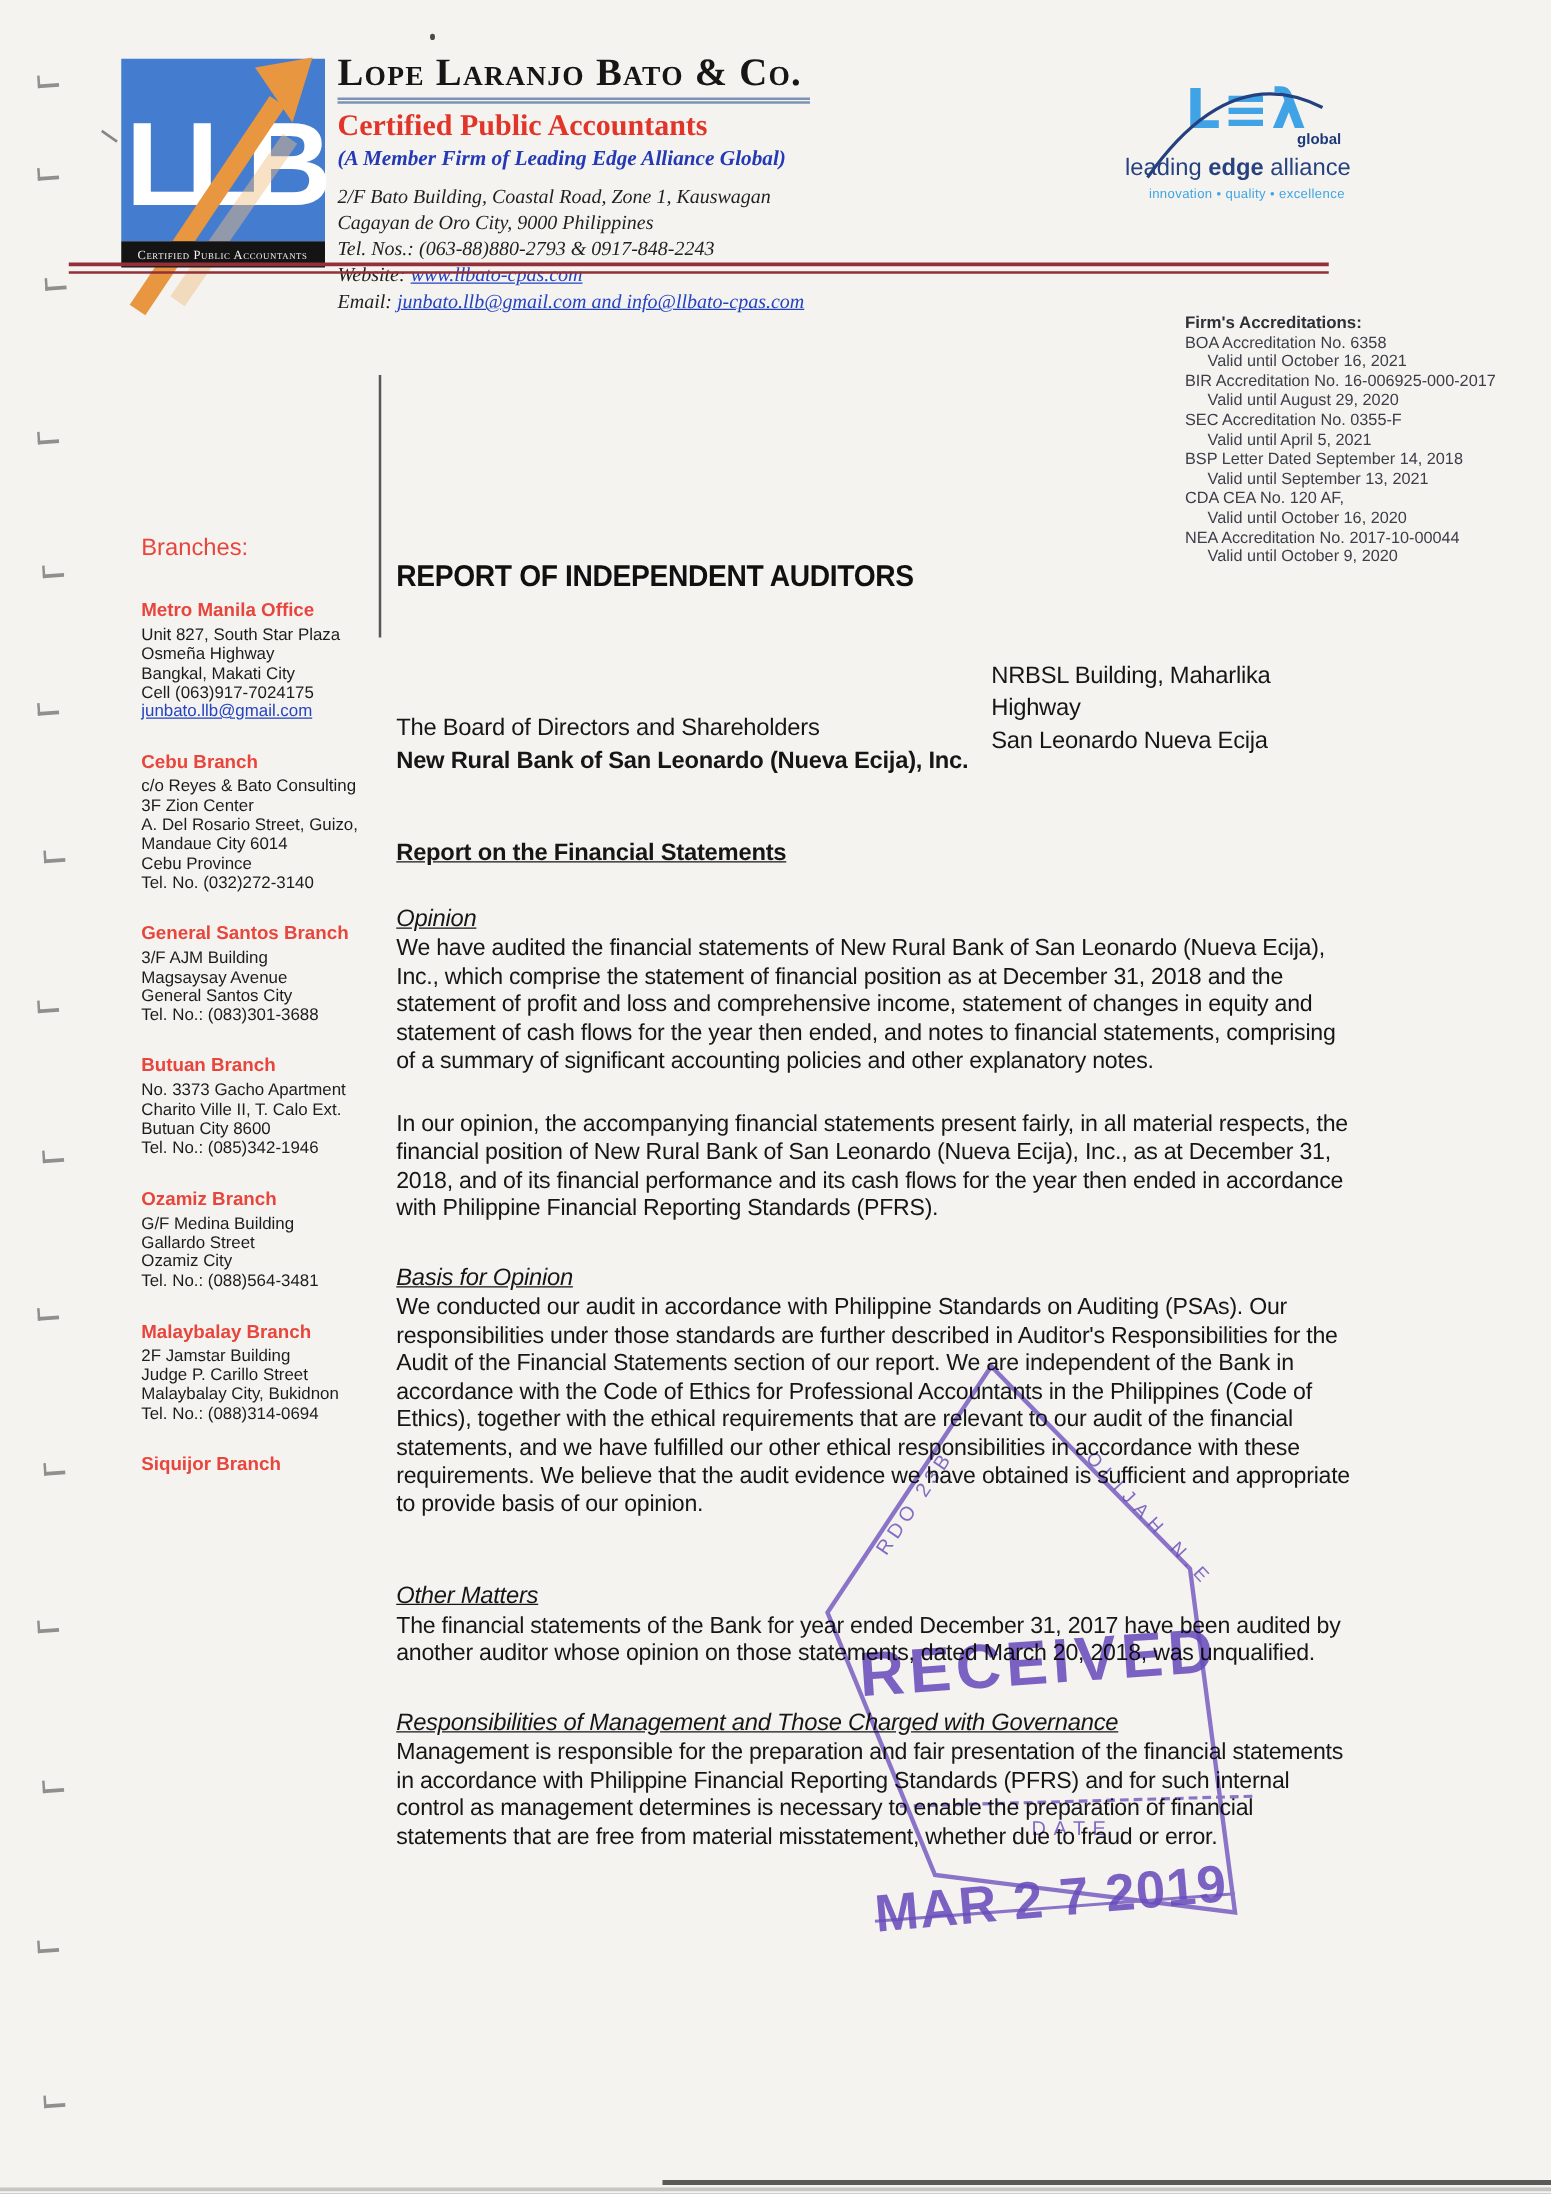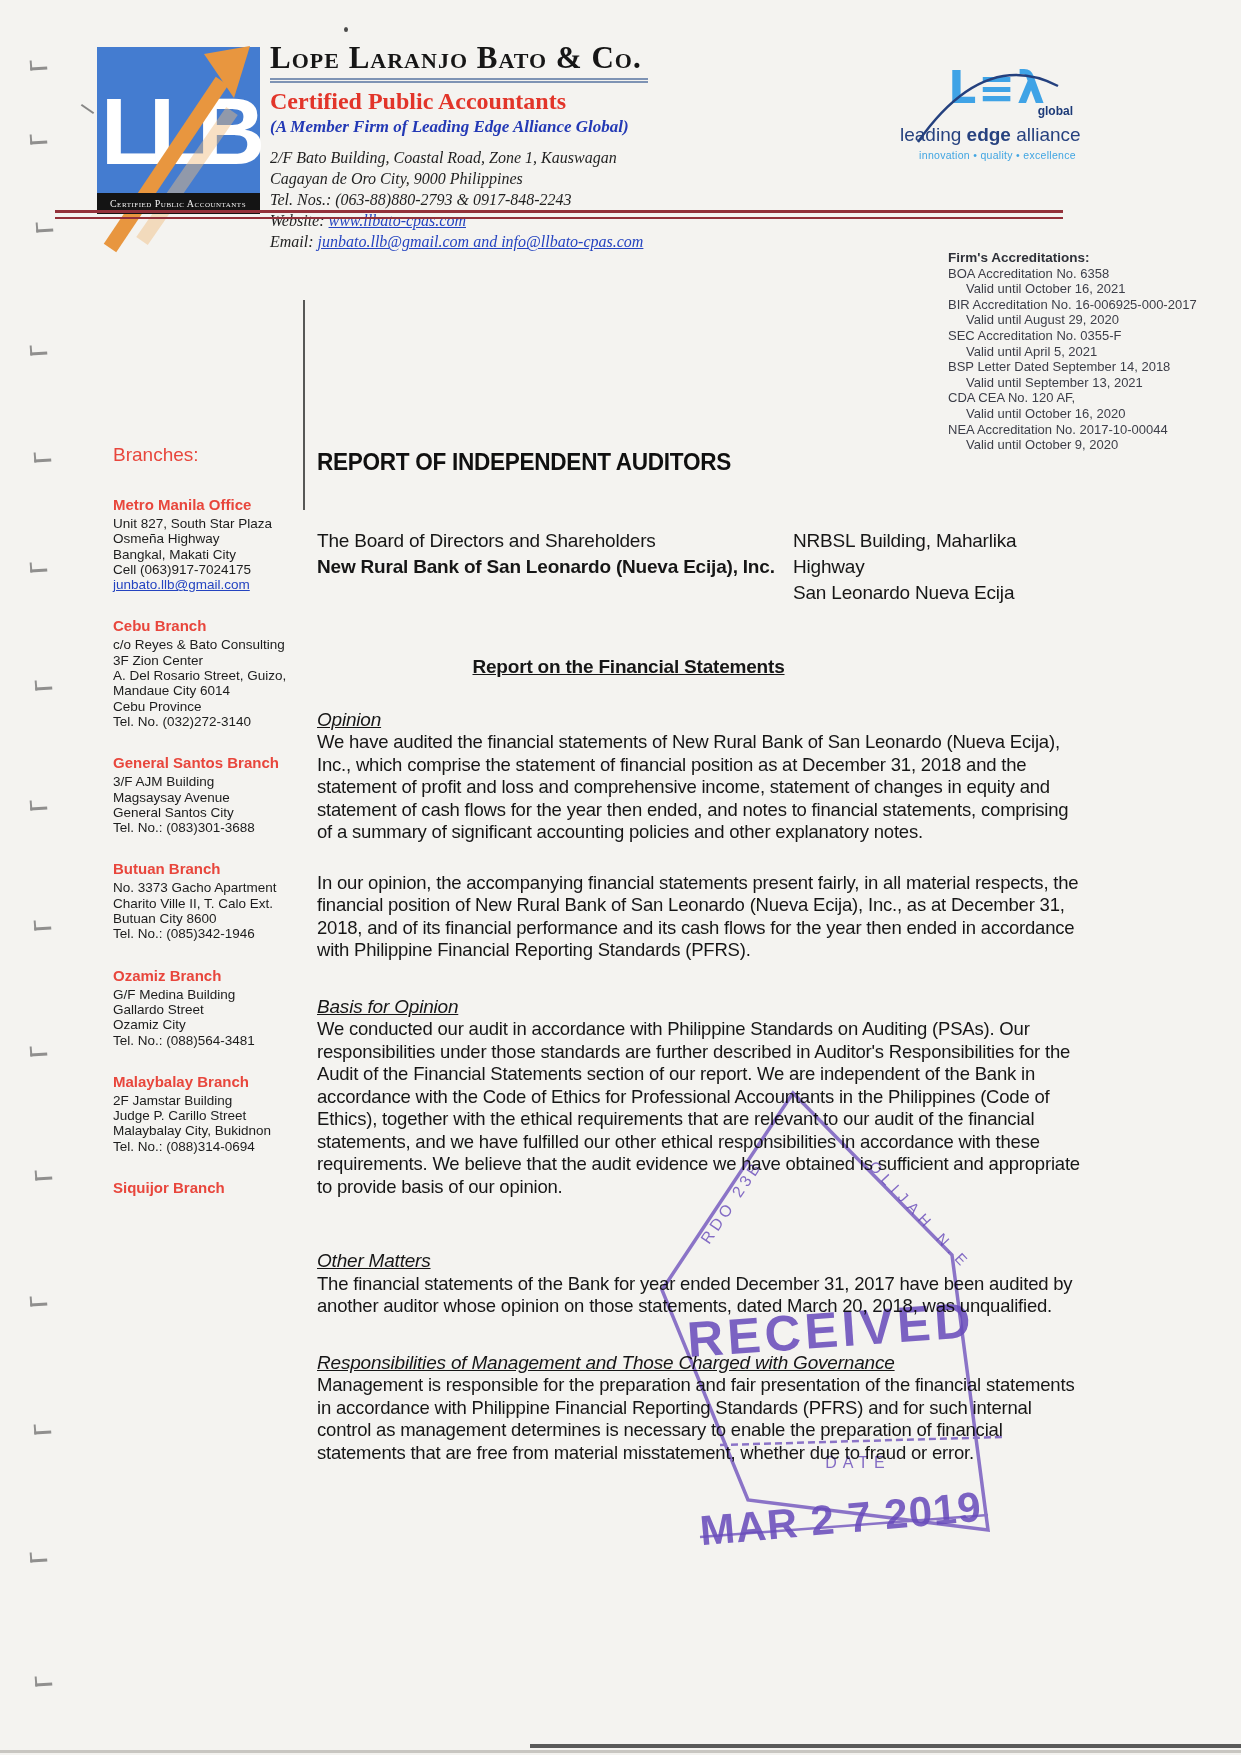--- a/index.html
+++ b/index.html
@@ -31,37 +31,37 @@
   .lea-tagline{text-align:left;font-size:19px;color:#27427f;margin-top:6px;}
   .lea-tagline b{font-weight:bold;}
   .lea-motto{text-align:center;font-size:10.5px;color:#41a5e2;margin-top:3px;letter-spacing:.3px;}
   .header-rule{position:absolute;left:55px;top:210px;width:1008px;height:4px;
                border-top:3px solid #93313a;border-bottom:2px solid #93313a;}
   
   .accreditations{position:absolute;left:948px;top:250px;width:250px;font-size:13px;line-height:15.6px;color:#3c3e48;}
   .acc-title{font-weight:bold;font-size:13.5px;color:#2e3038;}
   .acc-valid{padding-left:18px;}
   
-  .branches{position:absolute;left:113px;top:444px;width:195px;}
+  .branches{position:absolute;left:113px;top:428px;width:195px;}
   .branches-title{font-size:19px;color:#e8463c;margin:0 0 30px 0;font-weight:normal;}
   .branch{margin-bottom:25px;}
   .branch-name{font-size:15px;font-weight:bold;color:#e8463c;margin-bottom:3px;}
   .branch-lines{font-size:13.5px;line-height:15.3px;color:#1c1c1c;white-space:pre-line;}
   .branch-email{font-size:13.5px;line-height:15.3px;}
   
   .vline{position:absolute;left:303px;top:300px;width:2px;height:210px;background:#2f2f2f;opacity:.8;}
   .page-title{position:absolute;left:317px;top:432px;font-size:24px;font-weight:bold;letter-spacing:-.3px;
               color:#101010;transform:scaleX(.94);transform-origin:left;}
   .main-flow{position:absolute;left:317px;top:528px;width:763px;font-size:18.5px;line-height:22.5px;
              letter-spacing:-.2px;color:#161616;}
   .addr-row{display:flex;line-height:26px;font-size:19px;}
-  .addr-left{width:476px;}
+  .addr-left{width:476px;margin-top:42px;}
   .addr-bold{font-weight:bold;}
   .addr-right{flex:1;}
-  .report-heading{margin:50px 140px 0 0;text-align:center;font-weight:bold;text-decoration:underline;font-size:19px;}
+  .report-heading{margin:50px 140px 0 0;font-weight:bold;text-decoration:underline;font-size:19px;}
   .sec-h{font-style:italic;text-decoration:underline;font-size:19px;}
   .mt-op{margin-top:30px;}
   .mt-basis{margin-top:34px;}
   .mt-other{margin-top:52px;}
   .mt-resp{margin-top:34px;}
   .para{margin:0;}
   .para-gap{margin-top:28px;}
   
   .stamp{position:absolute;left:600px;top:1075px;mix-blend-mode:multiply;pointer-events:none;}
 </style>

